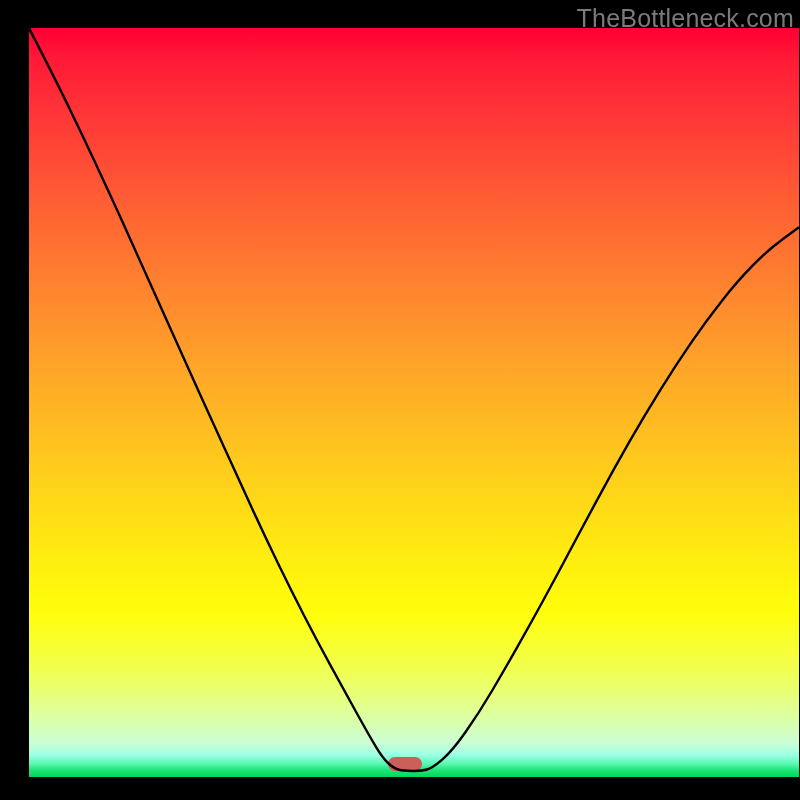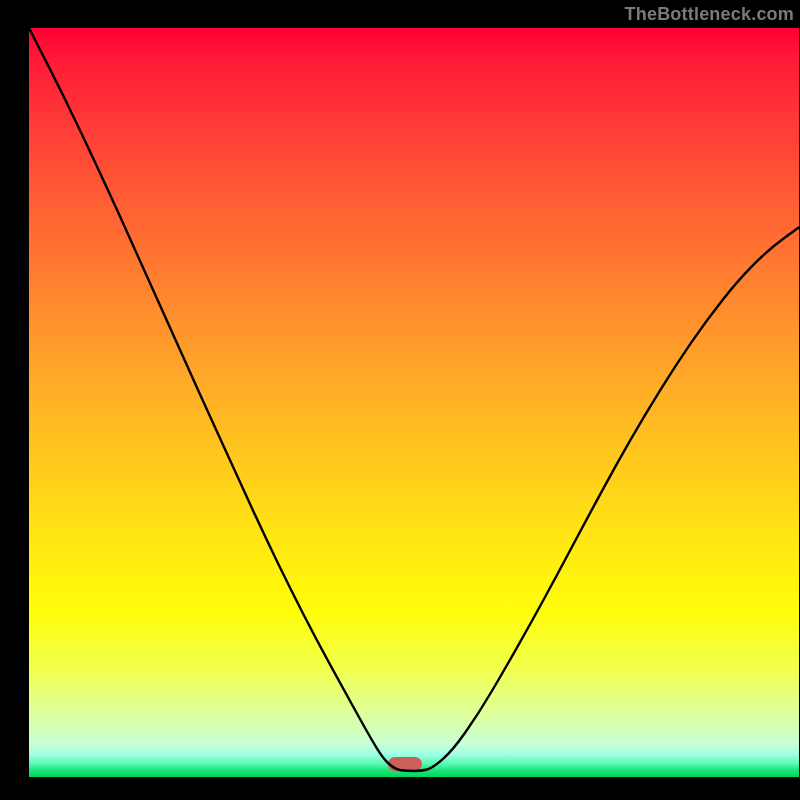--- a/index.html
+++ b/index.html
@@ -55,22 +55,22 @@
   svg.curve {
     position: absolute;
     left: 0;
     top: 0;
   }
   .watermark {
     position: absolute;
     top: 4px;
     right: 6px;
     color: #7a7a7a;
-    font-size: 18px;
-    font-weight: 700;
+    font-size: 25px;
+    font-weight: 400;
     letter-spacing: 0.2px;
     user-select: none;
   }
 </style>
 </head>
 <body>
 
 <div class="stage">
 
   <div class="plot-area">

